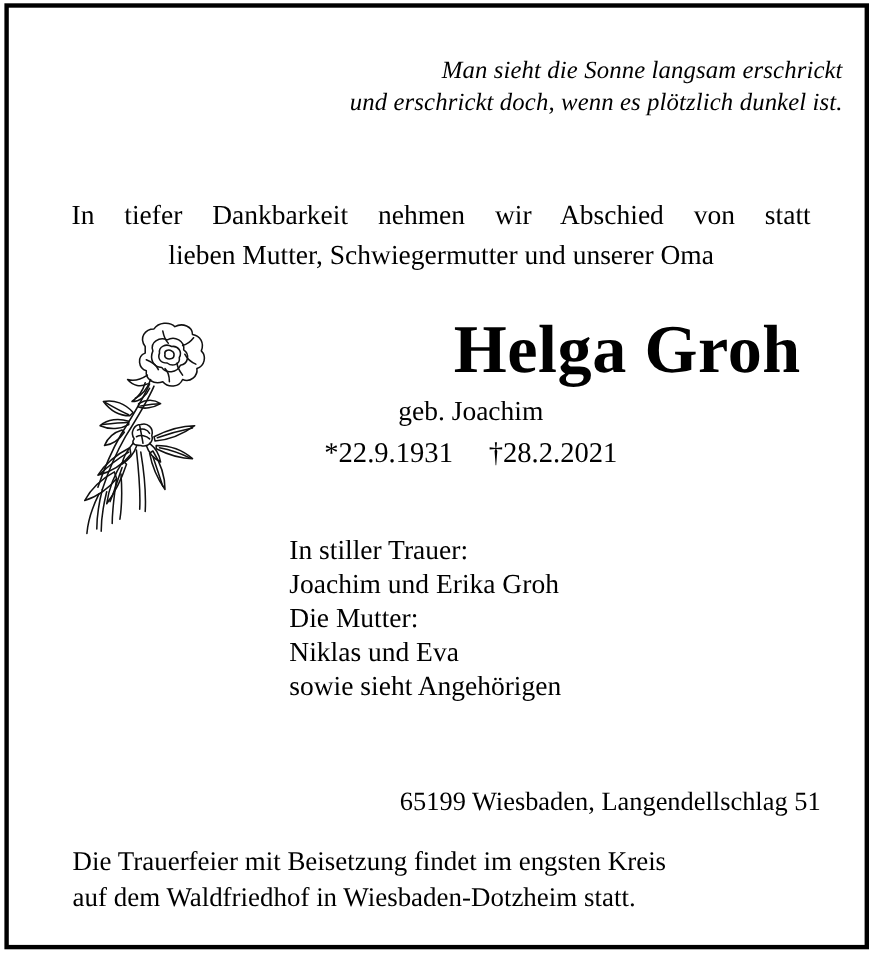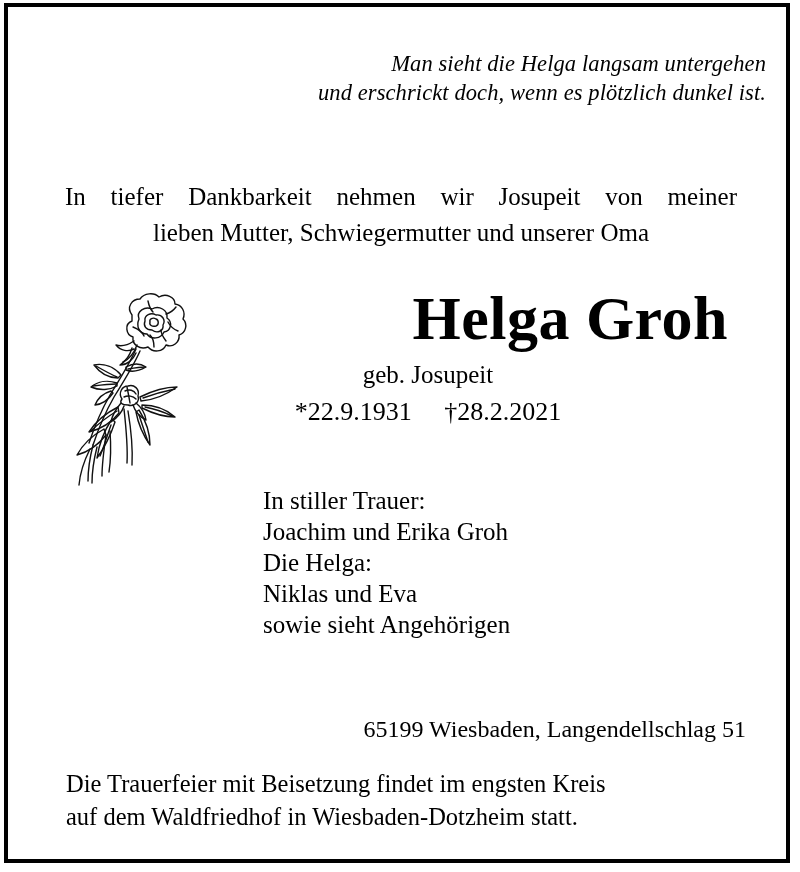--- a/index.html
+++ b/index.html
@@ -159,26 +159,26 @@
     white-space: nowrap;
   }
 </style>
 </head>
 <body>
 
 <div class="notice">
   <div class="inner">
 
     <div class="quote">
-      <span class="quote-line">Man sieht die Helga langsam untergehen</span>
+      <span class="quote-line">Man sieht die Sonne langsam erschrickt</span>
       <span class="quote-line">und erschrickt doch, wenn es plötzlich dunkel ist.</span>
     </div>
 
     <div class="intro">
-      <span class="intro-l1">In tiefer Dankbarkeit nehmen wir Josupeit von meiner</span>
+      <span class="intro-l1">In tiefer Dankbarkeit nehmen wir Abschied von statt</span>
       <span class="intro-l2">lieben Mutter, Schwiegermutter und unserer Oma</span>
     </div>
 
     <div class="rose">
       <svg viewBox="0 0 130 215" fill="none" stroke="#111111" stroke-width="1.4" stroke-linecap="round" stroke-linejoin="round">
 
         <path d="M72 36 C66 28 72 20 80 20 C84 14 94 13 99 18 C106 14 115 18 115 25
                  C122 26 126 33 123 40 C128 45 126 54 119 56 C120 63 113 69 106 66
                  C103 73 93 74 88 68 C80 71 72 66 73 58 C66 56 64 45 72 42 Z"></path>
 
@@ -238,28 +238,28 @@
         <path d="M30 170 C24 182 20 194 19 206"></path>
         <path d="M46 156 C44 170 42 184 42 197"></path>
         <path d="M50 152 C51 166 51 180 49 193"></path>
         <path d="M64 130 C66 148 68 166 67 184"></path>
         <path d="M68 132 C71 150 73 168 72 186"></path>
       </svg>
     </div>
 
     <div class="name-block">
       <span class="name">Helga Groh</span>
-      <span class="maiden">geb. Josupeit</span>
+      <span class="maiden">geb. Joachim</span>
       <span class="dates">*22.9.1931     †28.2.2021</span>
     </div>
 
     <div class="mourners">
       <span class="mourner-line">In stiller Trauer:</span>
       <span class="mourner-line">Joachim und Erika Groh</span>
-      <span class="mourner-line">Die Helga:</span>
+      <span class="mourner-line">Die Mutter:</span>
       <span class="mourner-line">Niklas und Eva</span>
       <span class="mourner-line">sowie sieht Angehörigen</span>
     </div>
 
     <div class="address">65199 Wiesbaden, Langendellschlag 51</div>
 
     <div class="ceremony">
       <span class="ceremony-line">Die Trauerfeier mit Beisetzung findet im engsten Kreis</span>
       <span class="ceremony-line">auf dem Waldfriedhof in Wiesbaden-Dotzheim statt.</span>
     </div>

